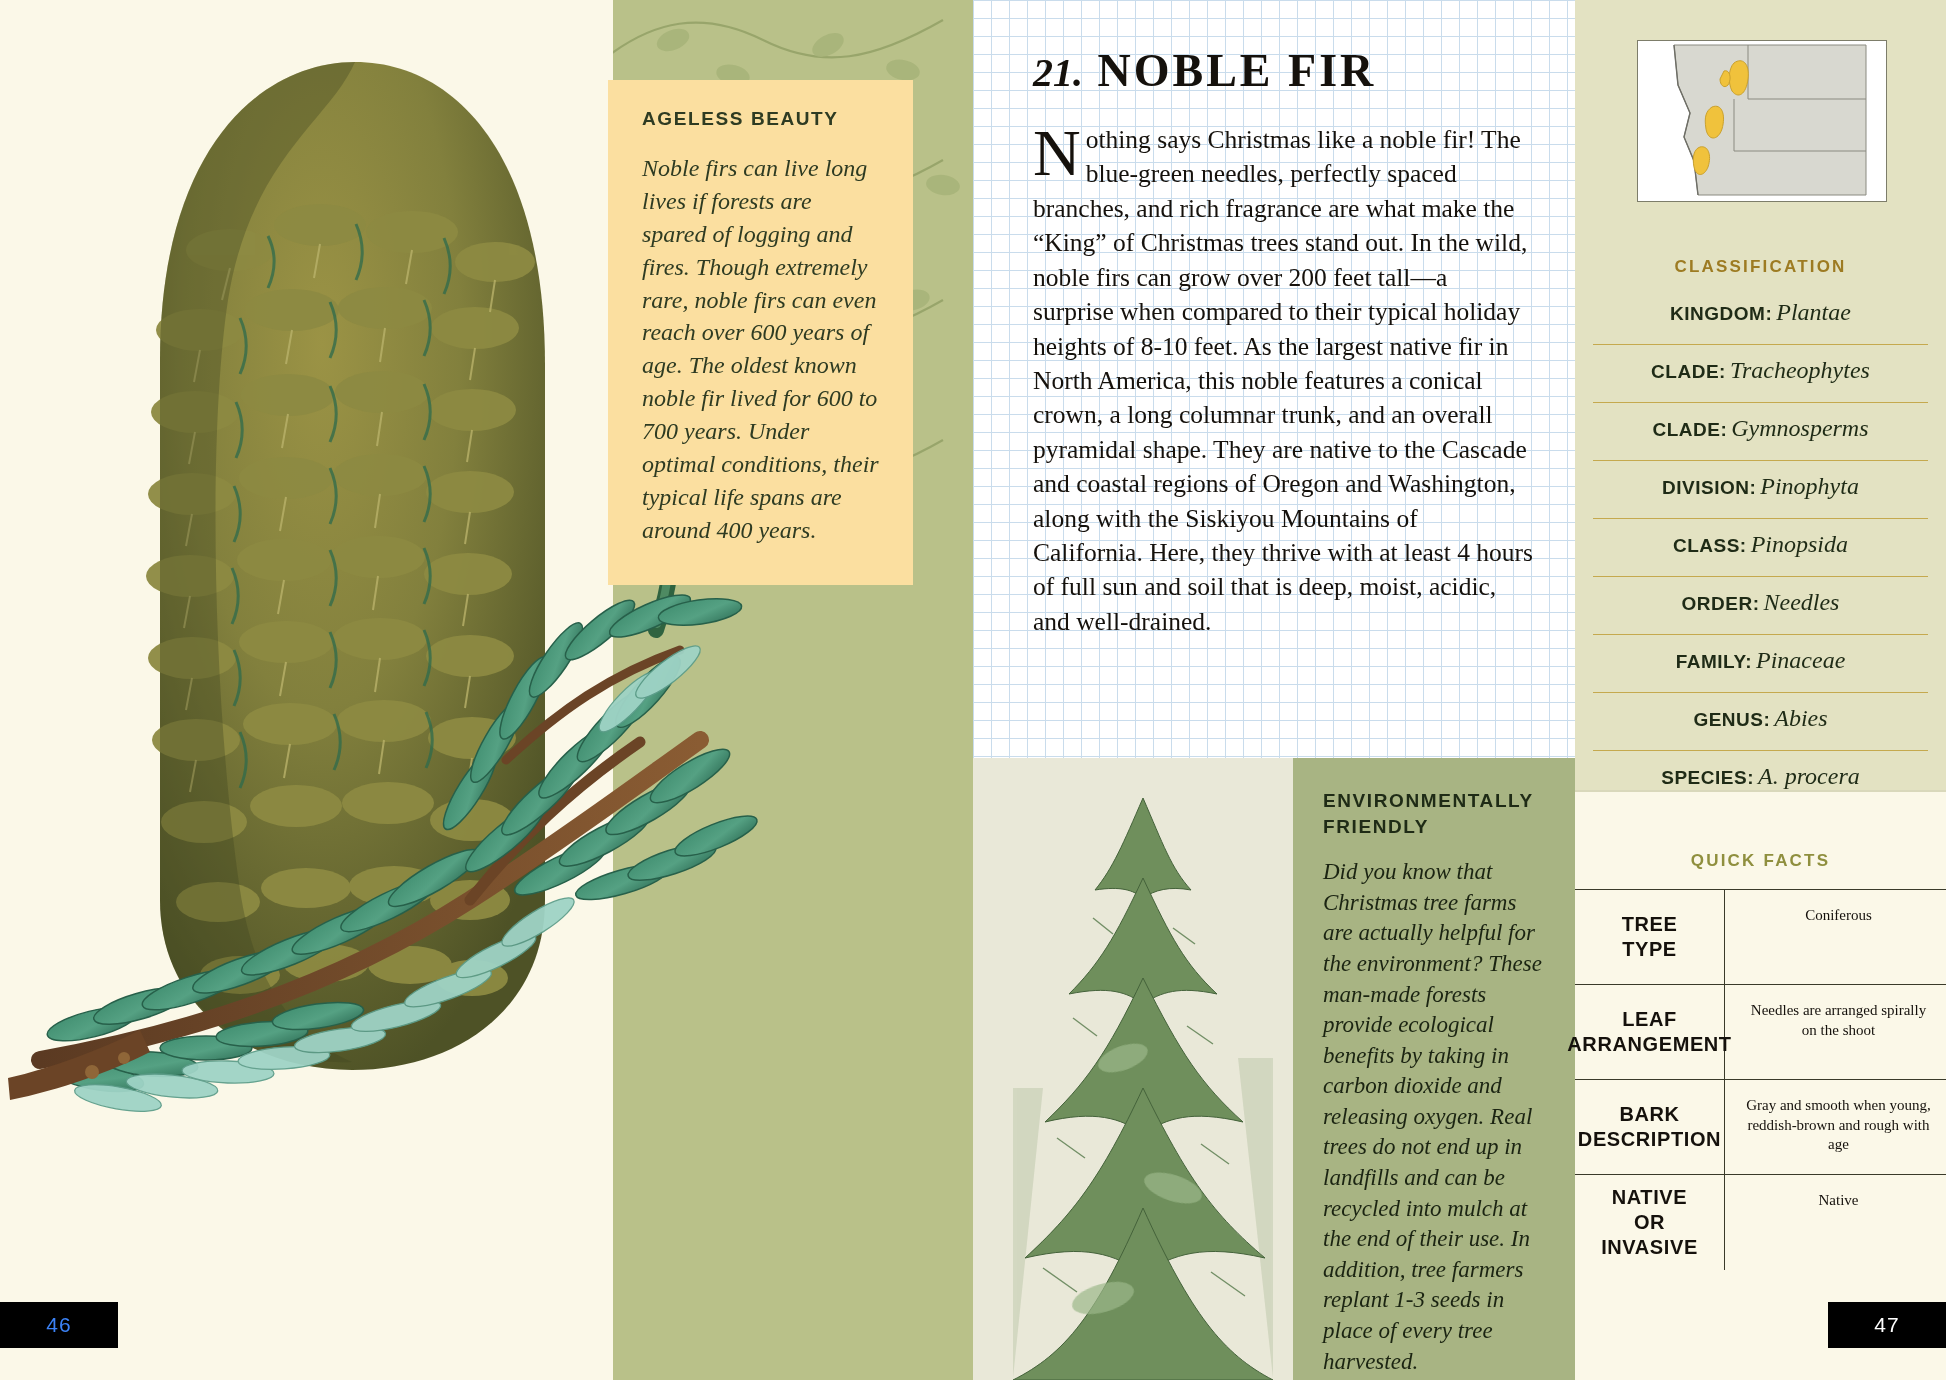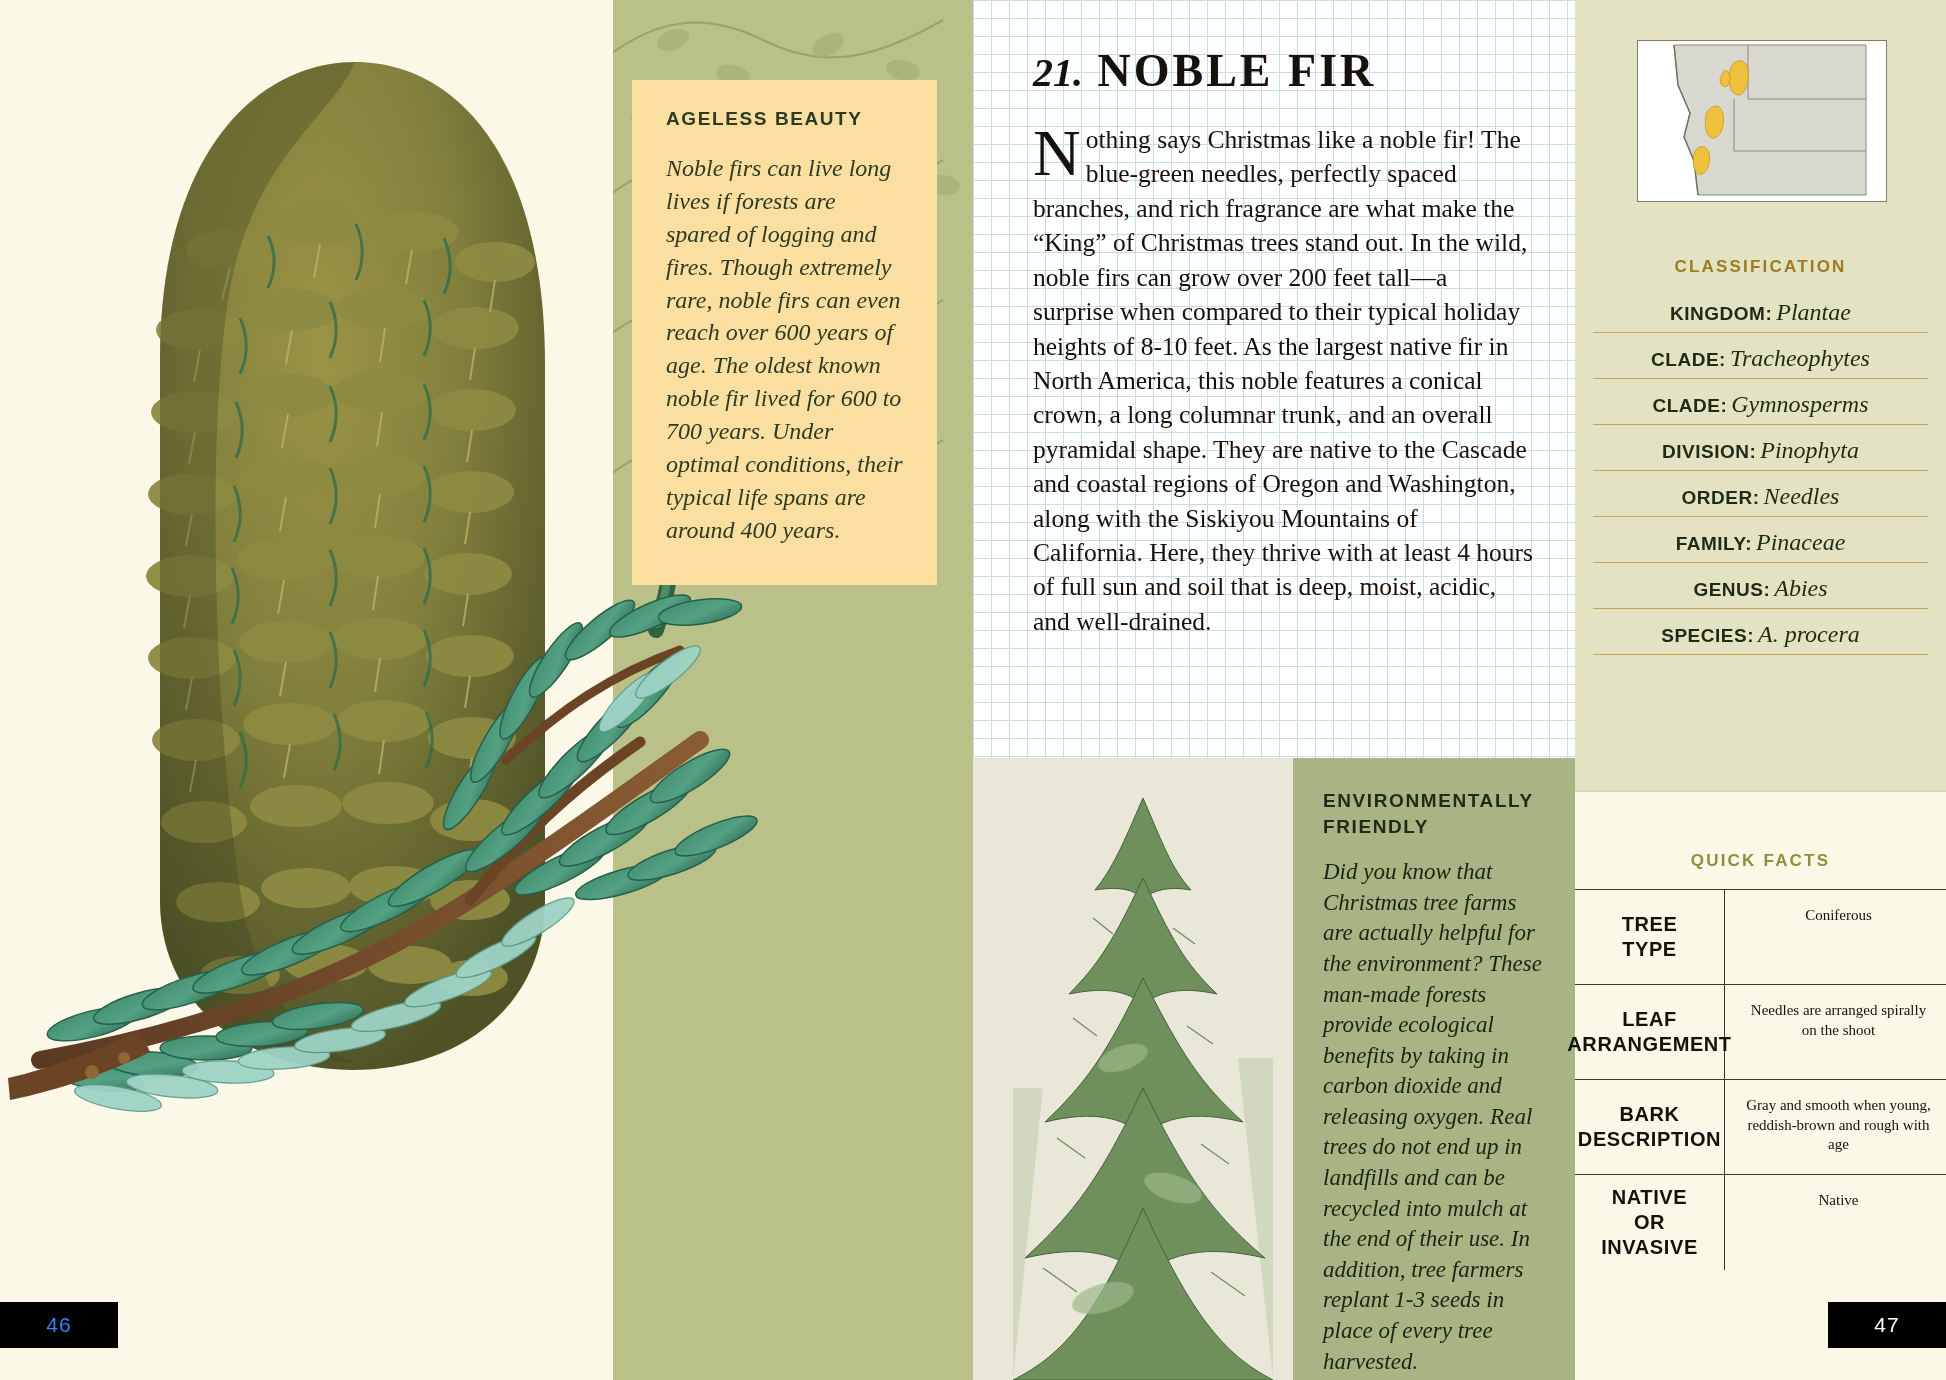--- a/index.html
+++ b/index.html
@@ -39,21 +39,21 @@
 
   
   .illustration {
     position: absolute;
     left: 0; top: 0;
     width: 973px; height: 1380px;
   }
 
   .callout-ageless {
     position: absolute;
-    left: 632px; top: 80px;
+    left: 608px; top: 80px;
     width: 305px; height: 505px;
     background: #fbdfa0;
     padding: 28px 34px 0 34px;
     box-sizing: border-box;
   }
   .callout-title {
     font-family: "Liberation Sans", sans-serif;
     font-weight: bold;
     font-size: 19px;
     letter-spacing: 1.6px;
@@ -175,21 +175,21 @@
     margin-top: 37px;
   }
   .classification {
     position: absolute;
     left: 18px; top: 220px;
     width: 335px;
   }
   .class-list { margin-top: 22px; }
   .class-row {
     text-align: center;
-    padding: 0 0 6px 0;
+    padding: 0 0 18px 0;
     border-bottom: 1.5px solid #c5a94e;
     margin-bottom: 12px;
   }
   .class-row:last-child { }
   .class-key {
     font-family: "Liberation Sans", sans-serif;
     font-weight: bold;
     font-size: 19px;
     letter-spacing: 0.5px;
     color: #1f2b16;
@@ -618,20 +618,24 @@
           </div>
           <div class="class-row">
             <span class="class-key">CLADE:</span>
             <span class="class-val">Gymnosperms</span>
           </div>
           <div class="class-row">
             <span class="class-key">DIVISION:</span>
             <span class="class-val">Pinophyta</span>
           </div>
           <div class="class-row">
+            <span class="class-key">CLASS:</span>
+            <span class="class-val">Pinopsida</span>
+          </div>
+          <div class="class-row">
             <span class="class-key">ORDER:</span>
             <span class="class-val">Needles</span>
           </div>
           <div class="class-row">
             <span class="class-key">FAMILY:</span>
             <span class="class-val">Pinaceae</span>
           </div>
           <div class="class-row">
             <span class="class-key">GENUS:</span>
             <span class="class-val">Abies</span>

